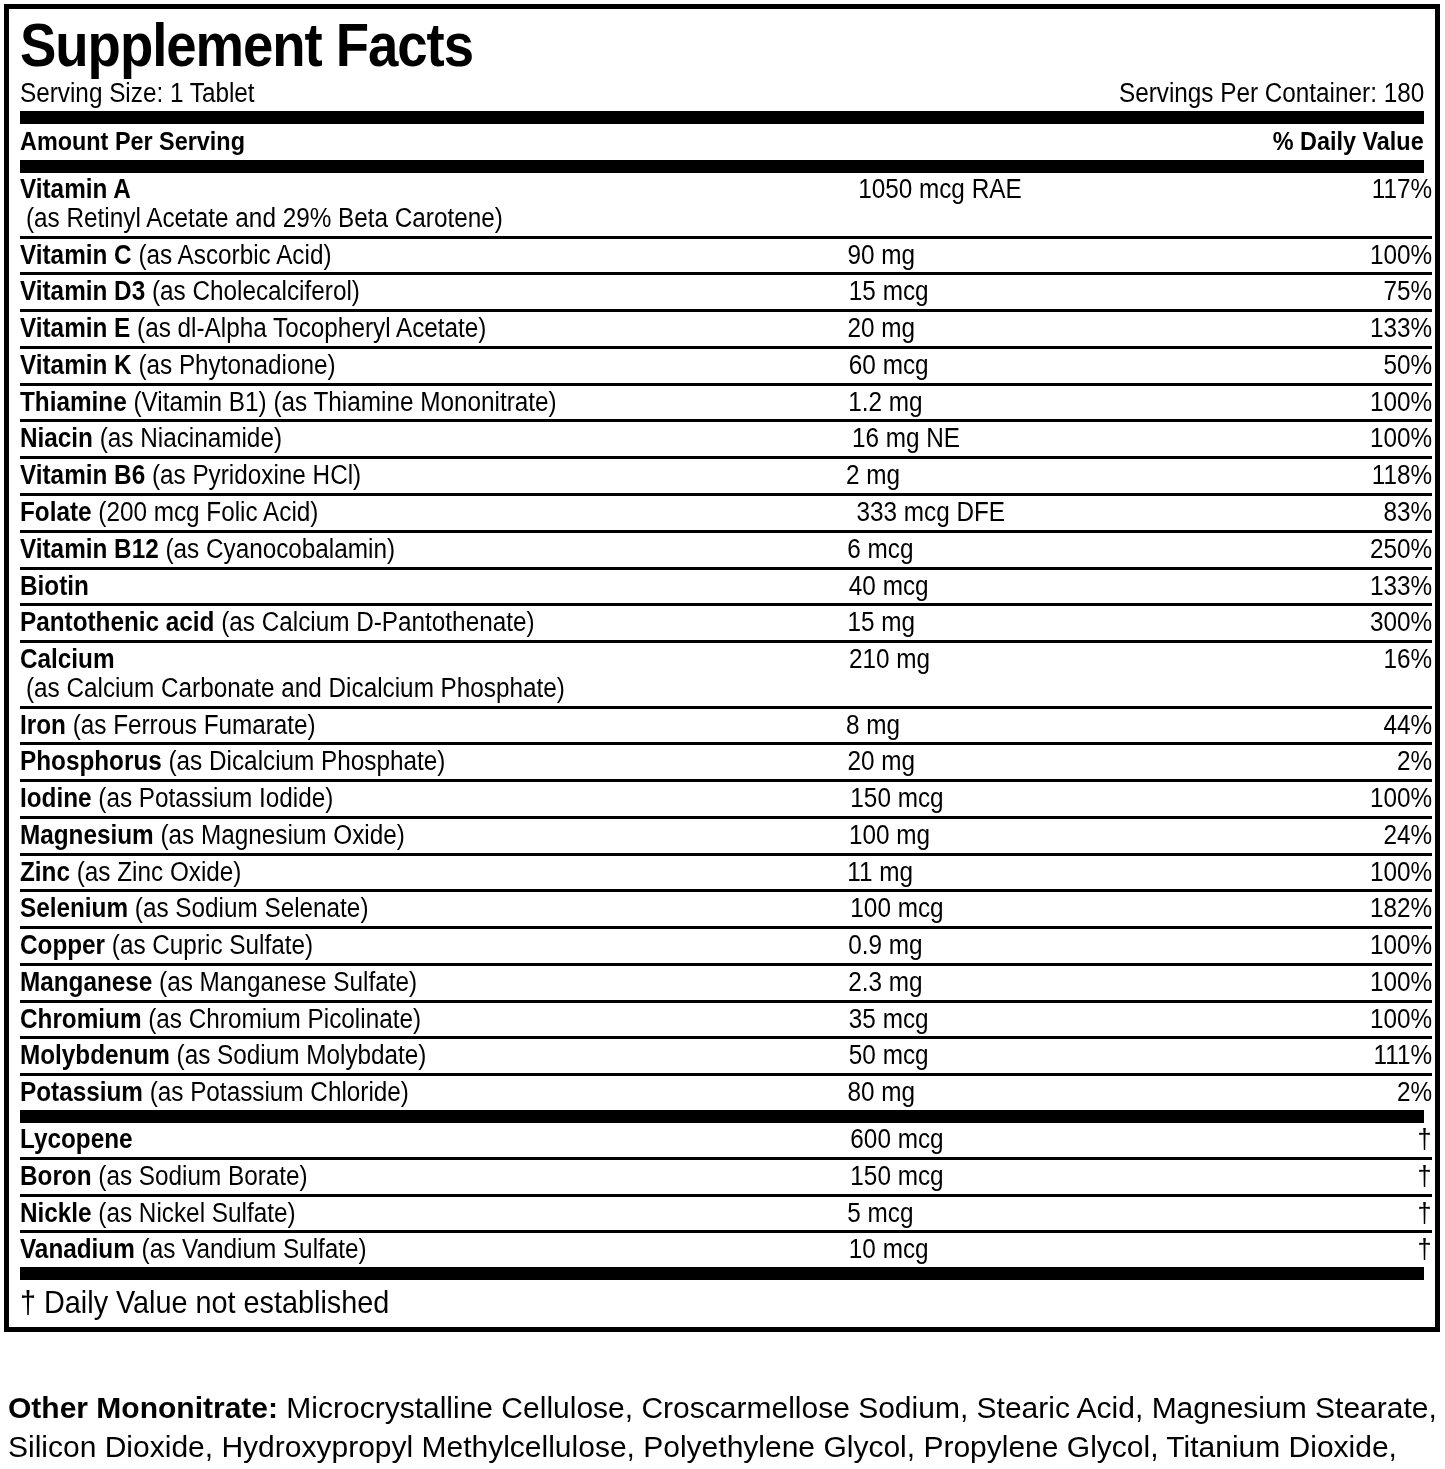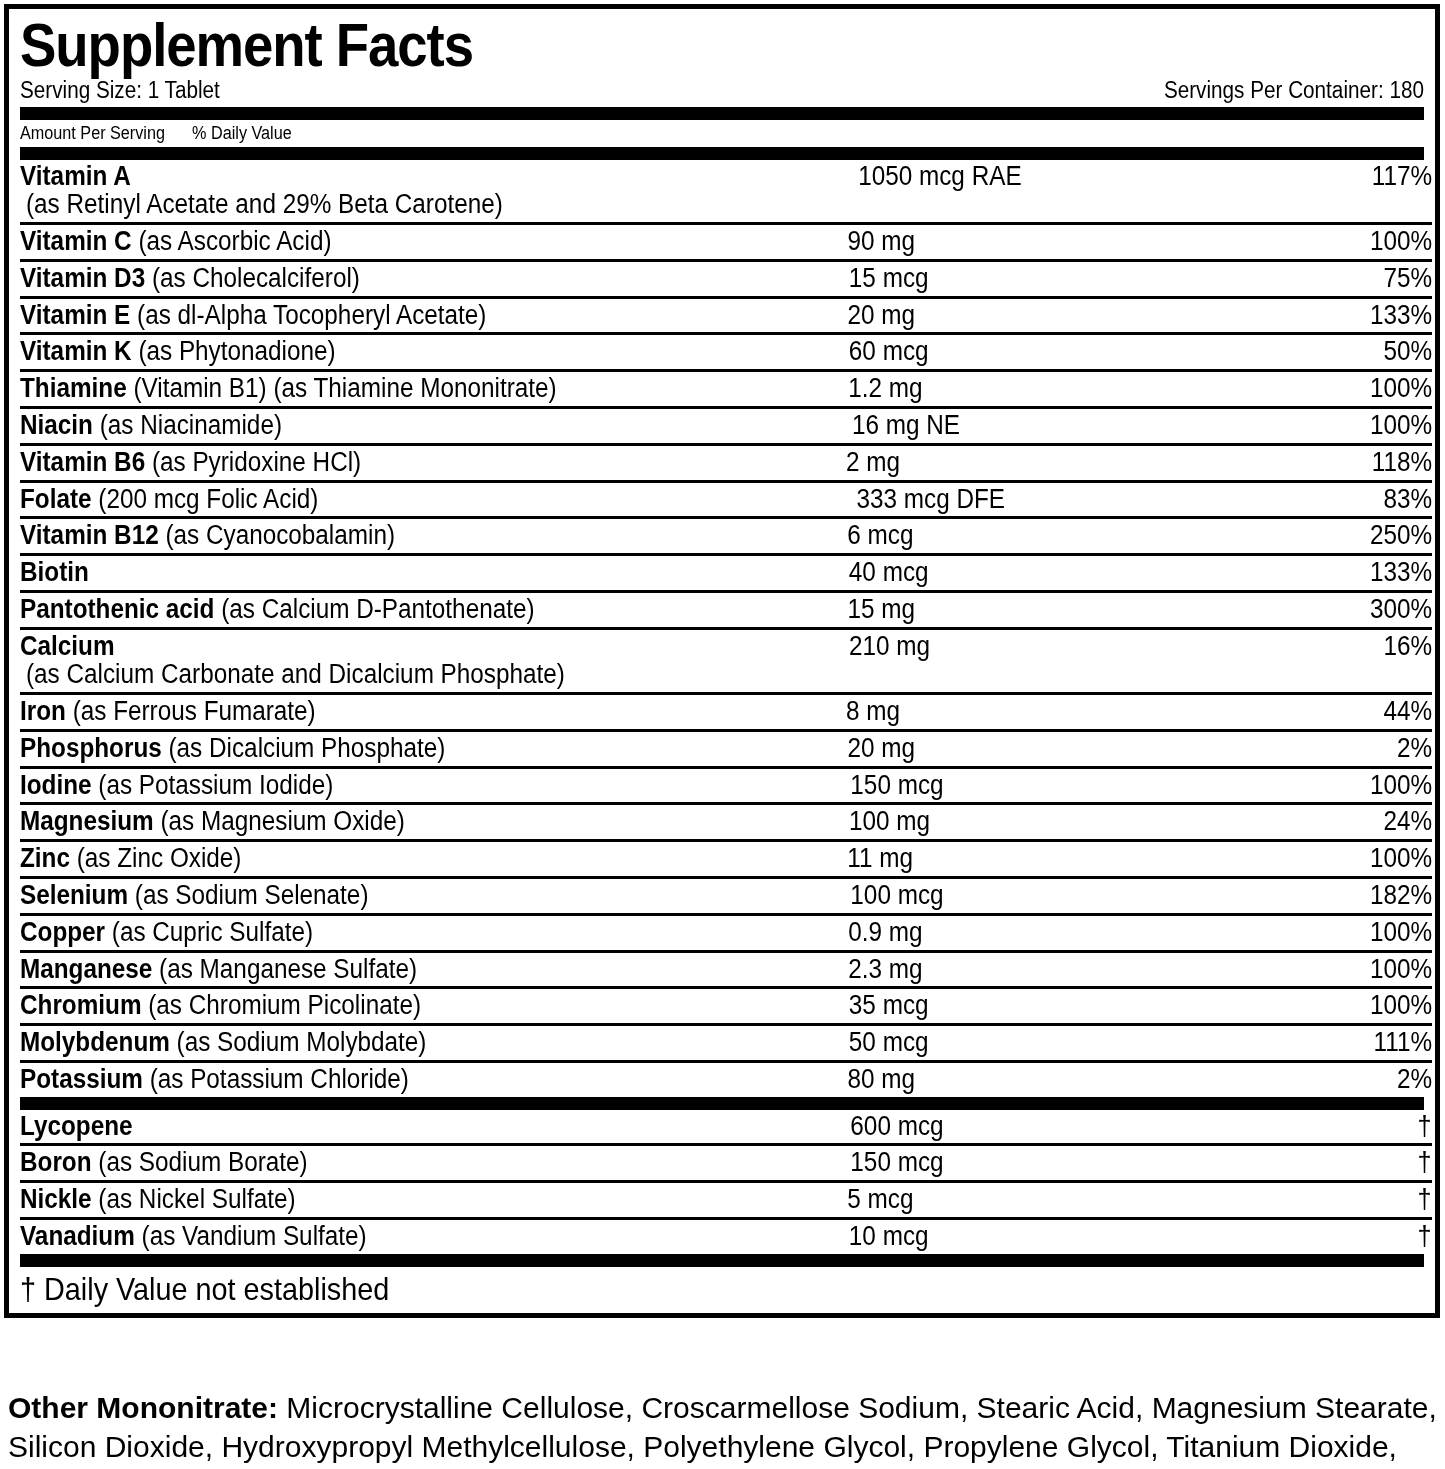--- a/index.html
+++ b/index.html
@@ -46,21 +46,21 @@
     transform-origin: left center;
     margin: 6px 0 0 0;
     white-space: nowrap;
   }
 
   
   .serving-row {
     display: flex;
     justify-content: space-between;
     align-items: baseline;
-    font-size: 23px;
+    font-size: 27px;
     font-weight: 400;
     line-height: 1.12;
     margin-top: 2px;
     padding-bottom: 3px;
   }
   .serving-row > span {
     transform: scaleX(0.90);
     white-space: nowrap;
   }
   .serving-left { transform-origin: left center; }
@@ -69,24 +69,24 @@
   
   .rule-thick {
     height: 13px;
     background: #000;
     width: 100%;
   }
 
   
   .col-head {
     display: flex;
-    justify-content: flex-start;
+    justify-content: space-between;
     align-items: baseline;
-    font-size: 18px;
-    font-weight: 400;
+    font-size: 26px;
+    font-weight: 700;
     line-height: 1.12;
     padding: 3px 0 4px 0;
   }
   .col-head > span {
     transform: scaleX(0.90);
     white-space: nowrap;
   }
   .ch-left  { transform-origin: left center; }
   .ch-right { transform-origin: right center; }
 

